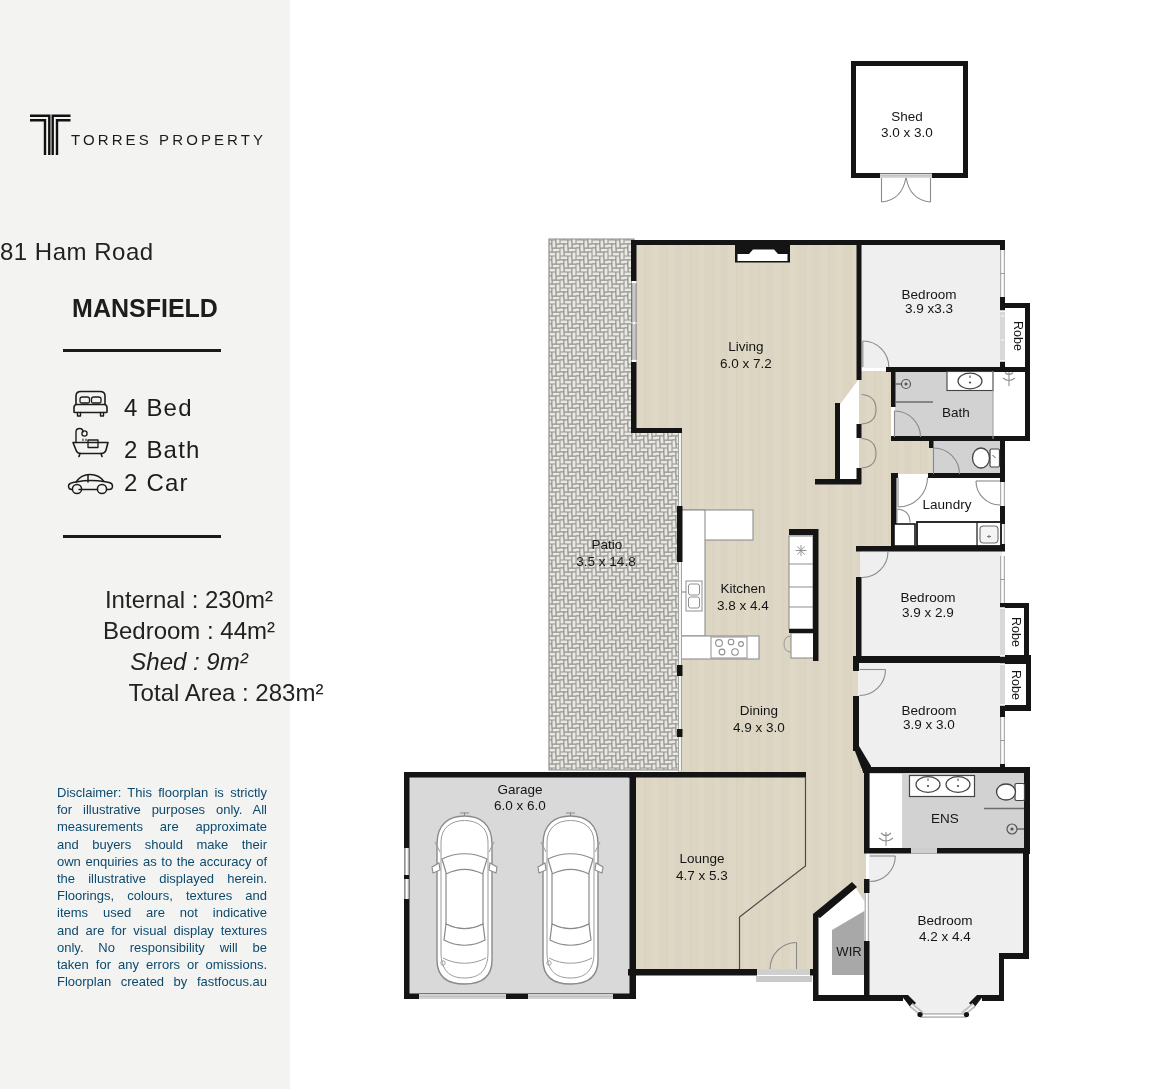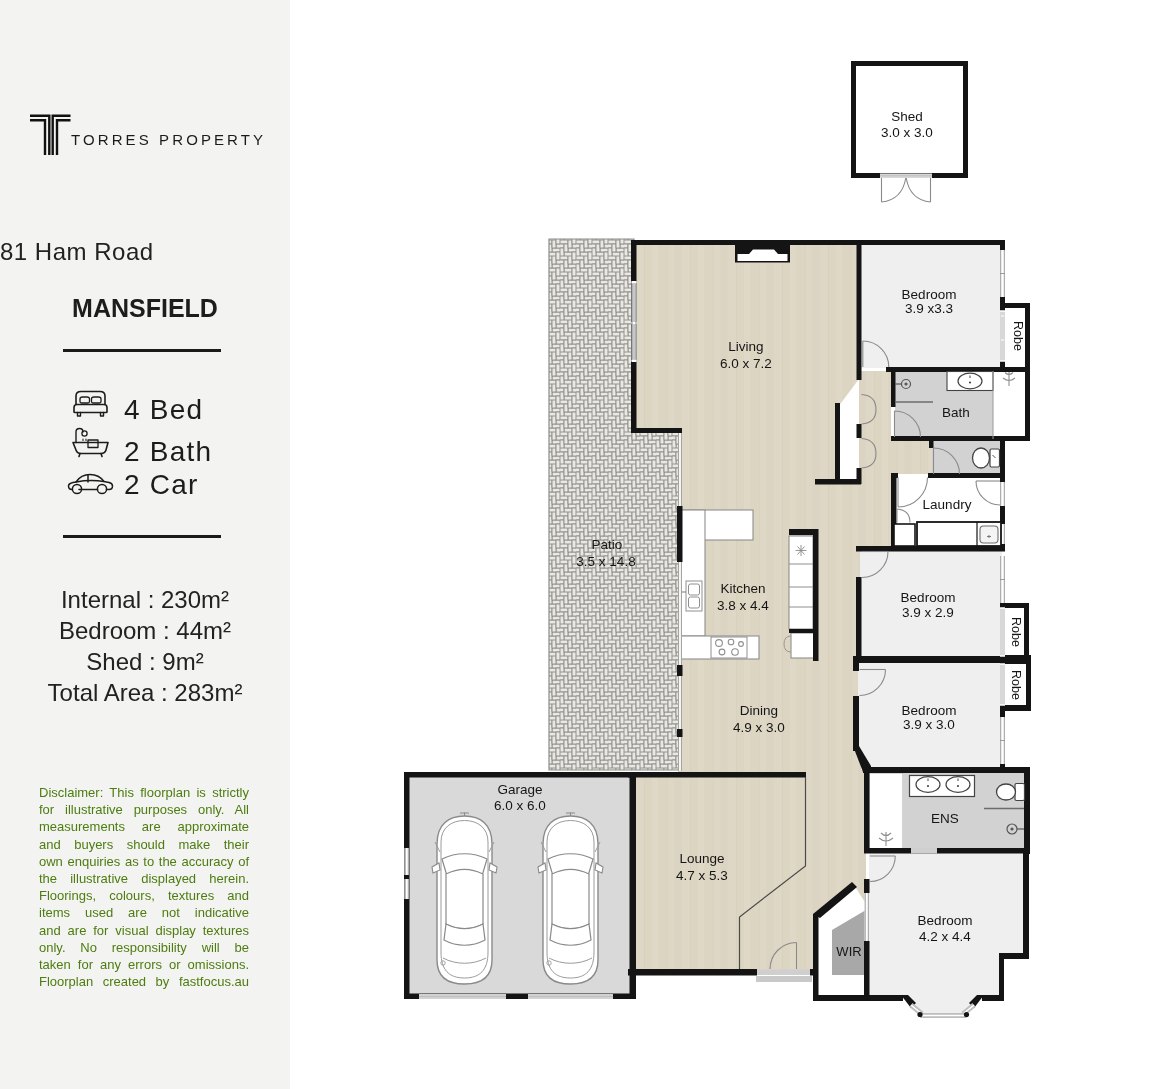--- a/index.html
+++ b/index.html
@@ -3,23 +3,23 @@
 <meta charset="utf-8">
 <style>
   html,body{margin:0;padding:0;width:1151px;height:1089px;background:#ffffff;overflow:hidden;}
   body{font-family:"Liberation Sans", sans-serif;}
   #sidebar{position:absolute;left:0;top:0;width:290px;height:1089px;background:#f3f3f2;}
   #plan{position:absolute;left:0;top:0;}
   .addr1{position:absolute;left:0;top:238px;width:290px;font-size:24px;color:#222;letter-spacing:0.5px;}
   .addr2{position:absolute;left:0;top:266px;width:290px;text-align:center;font-size:25px;font-weight:bold;color:#1d1d1d;letter-spacing:0px;margin-top:28px;}
   .hr1{position:absolute;left:63px;top:349px;width:158px;height:2.5px;background:#1a1a1a;}
   .hr2{position:absolute;left:63px;top:535px;width:158px;height:2.5px;background:#1a1a1a;}
-  .feat{position:absolute;left:124px;font-size:28px;color:#1c1c1c;letter-spacing:1.2px;}
-  .areas{position:absolute;left:0;width:290px;text-align:center;font-size:24px;color:#222;}
-  .disc{position:absolute;left:39px;top:784px;width:210px;font-size:13px;line-height:17.2px;color:#4d7c0f;}
+  .feat{position:absolute;left:124px;font-size:24px;color:#1c1c1c;letter-spacing:1.2px;}
+  .areas{position:absolute;left:0;width:290px;text-align:center;font-size:24px;color:#222;padding-left:44px;}
+  .disc{position:absolute;left:57px;top:784px;width:210px;font-size:13px;line-height:17.2px;color:#0c4a6e;}
   .jl{text-align:justify;text-align-last:justify;}
 </style>
 </head>
 <body>
 
 <div id="sidebar"></div>
 
 <svg style="position:absolute;left:0;top:0;" width="290" height="200" viewBox="0 0 290 200">
   <g stroke="#111" stroke-width="2.4" fill="none">
     <path d="M30,115.8 H49.3 M49.3,114.5 V155 M30,120.3 H45 M45,119 V155"></path>
@@ -67,23 +67,23 @@
 <div class="feat" style="top:436px;">2 Bath</div>
 
 <div class="feat" style="top:469px;text-align:right;">2 Car</div>
 
 <div class="hr2"></div>
 
 <div class="areas" style="top:586px;">Internal : 230m²</div>
 
 <div class="areas" style="top:617px;">Bedroom : 44m²</div>
 
-<div class="areas" style="top:648px;">Shed : 9m²</div>
-
-<div class="areas" style="top:679px;">Total Area : 283m²</div>
+<div class="areas" style="top:648px;font-style:italic;">Shed : 9m²</div>
+
+<div class="areas" style="top:679px;margin-left:37px;">Total Area : 283m²</div>
 
 <div class="disc">
 <div class="jl">Disclaimer: This floorplan is strictly</div>
 <div class="jl">for illustrative purposes only. All</div>
 <div class="jl">measurements are approximate</div>
 <div class="jl">and buyers should make their</div>
 <div class="jl">own enquiries as to the accuracy of</div>
 <div class="jl">the illustrative displayed herein.</div>
 <div class="jl">Floorings, colours, textures and</div>
 <div class="jl">items used are not indicative</div>

